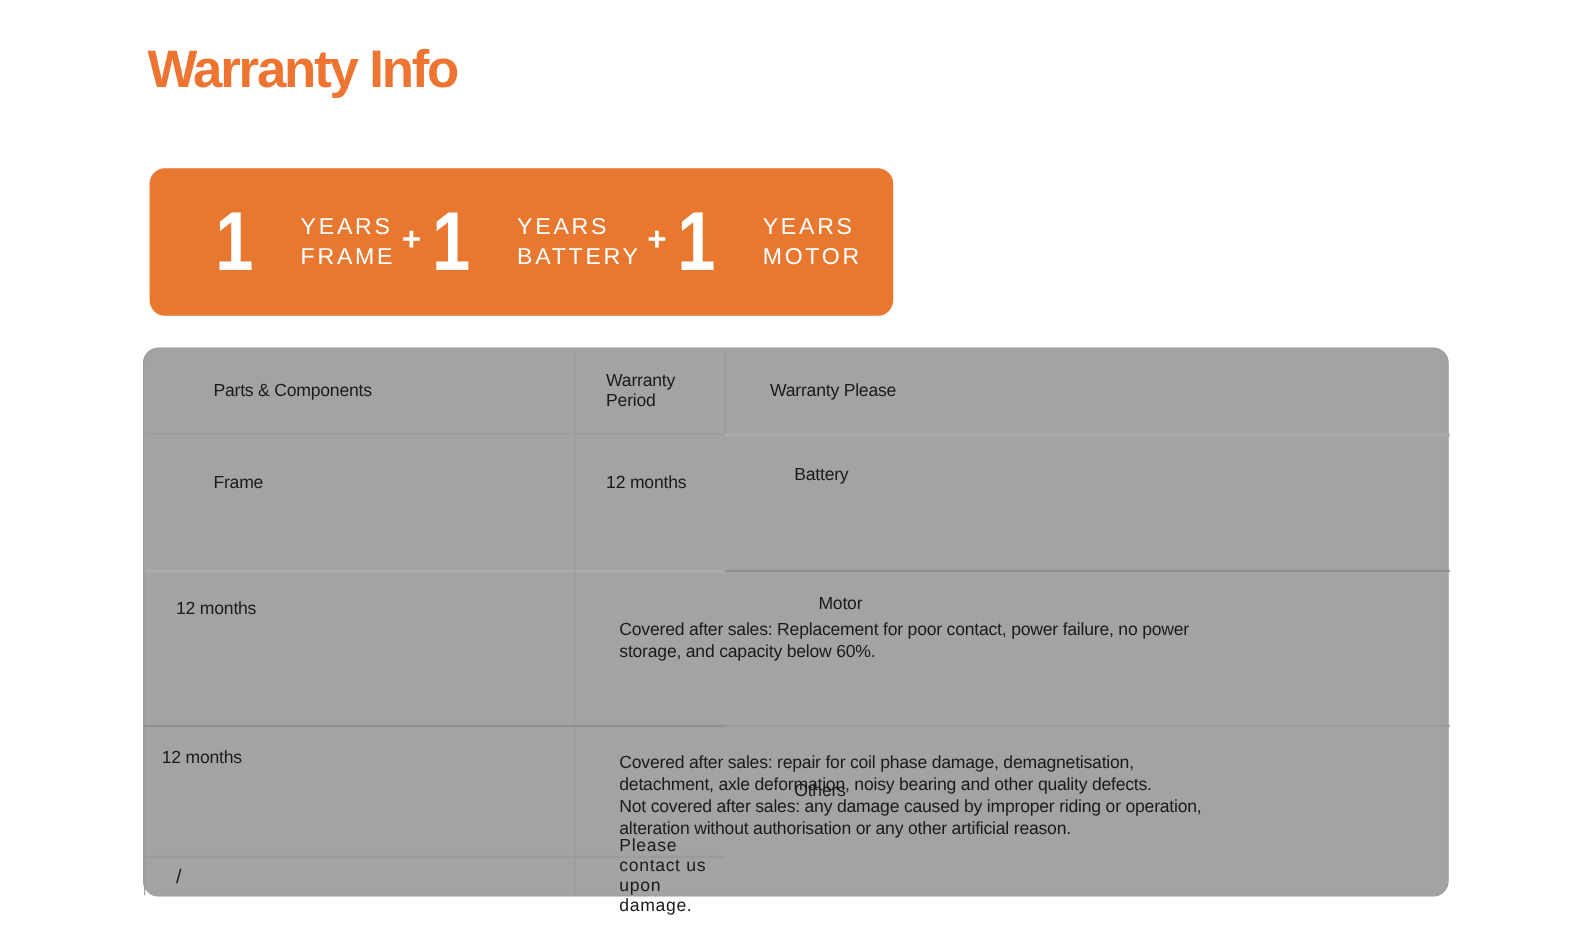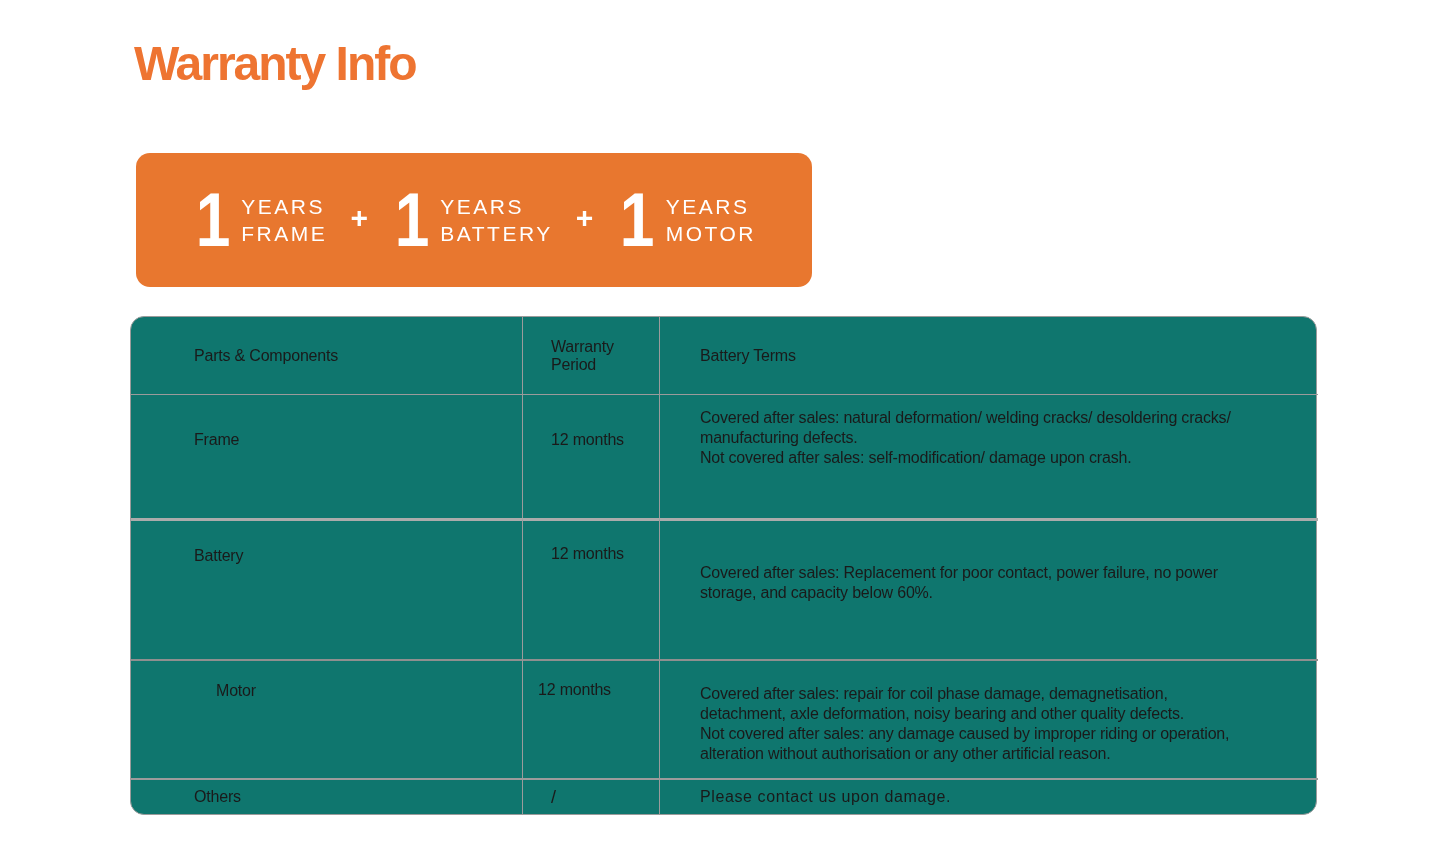--- a/index.html
+++ b/index.html
@@ -26,33 +26,33 @@
     background:var(--banner);border-radius:14px;
     display:flex;align-items:center;justify-content:space-between;
     padding:0 56px;color:#fff;
   }
   .banner-item{display:flex;align-items:center;}
   .banner-number{
     font-size:76px;font-weight:700;line-height:1;
     letter-spacing:-2px;margin-right:9px;transform:scaleX(.82);transform-origin:center;
   }
   .banner-stack{display:flex;flex-direction:column;justify-content:center;}
-  .banner-line{font-size:21px;font-weight:500;letter-spacing:2.5px;line-height:27px;}
+  .banner-line{font-size:21px;font-weight:500;letter-spacing:2.5px;line-height:27px;margin-left:32px;}
   .banner-plus{font-size:30px;font-weight:700;margin:0 6px;padding-bottom:4px;}
 
   
   .wtable{
     position:absolute;left:130px;top:316px;width:1187px;
     display:grid;
     grid-template-columns:391px 137px 659px;
     grid-template-rows:77px 124px 141px 119px 36px;
     border:1px solid var(--border);
     border-radius:14px;
     font-size:16px;letter-spacing:-0.2px;
-    background:#0f766e;
+    background:#a3a3a3;
   }
   .cell{border-left:1px solid var(--border);}
   .cell.first{border-left:none;}
   .hcell{display:flex;align-items:center;font-weight:500;}
   .c1{padding-left:63px;}
   .c2{padding-left:28px;}
   .c3{padding-left:40px;}
   .r1{border-top:1px solid var(--border);}
   .r2{border-top:3px solid #ABABAB;}
   .r3{border-top:2px solid #8F8F8F;}
@@ -100,30 +100,24 @@
         <span class="banner-line">YEARS</span>
         <span class="banner-line">MOTOR</span>
       </span>
     </div>
   </div>
 
   <div class="wtable">
 
     <div class="cell first hcell c1">Parts &amp; Components</div>
     <div class="cell hcell c2">Warranty Period</div>
-    <div class="cell hcell c3">Battery Terms</div>
+    <div class="cell hcell c3">Warranty Please</div>
 
     <div class="cell first r1 c1">Frame</div>
     <div class="cell r1 c2">12 months</div>
-    <div class="cell r1 c3">
-      <div class="terms">
-        <p>Covered after sales: natural deformation/ welding cracks/ desoldering cracks/ manufacturing defects.</p>
-        <p>Not covered after sales: self-modification/ damage upon crash.</p>
-      </div>
-    </div>
 
     <div class="cell first r2 c1">Battery</div>
     <div class="cell r2 c2">12 months</div>
     <div class="cell r2 c3">
       <div class="terms">
         <p>Covered after sales: Replacement for poor contact, power failure, no power storage, and capacity below 60%.</p>
       </div>
     </div>
 
     <div class="cell first r3 c1">Motor</div>

